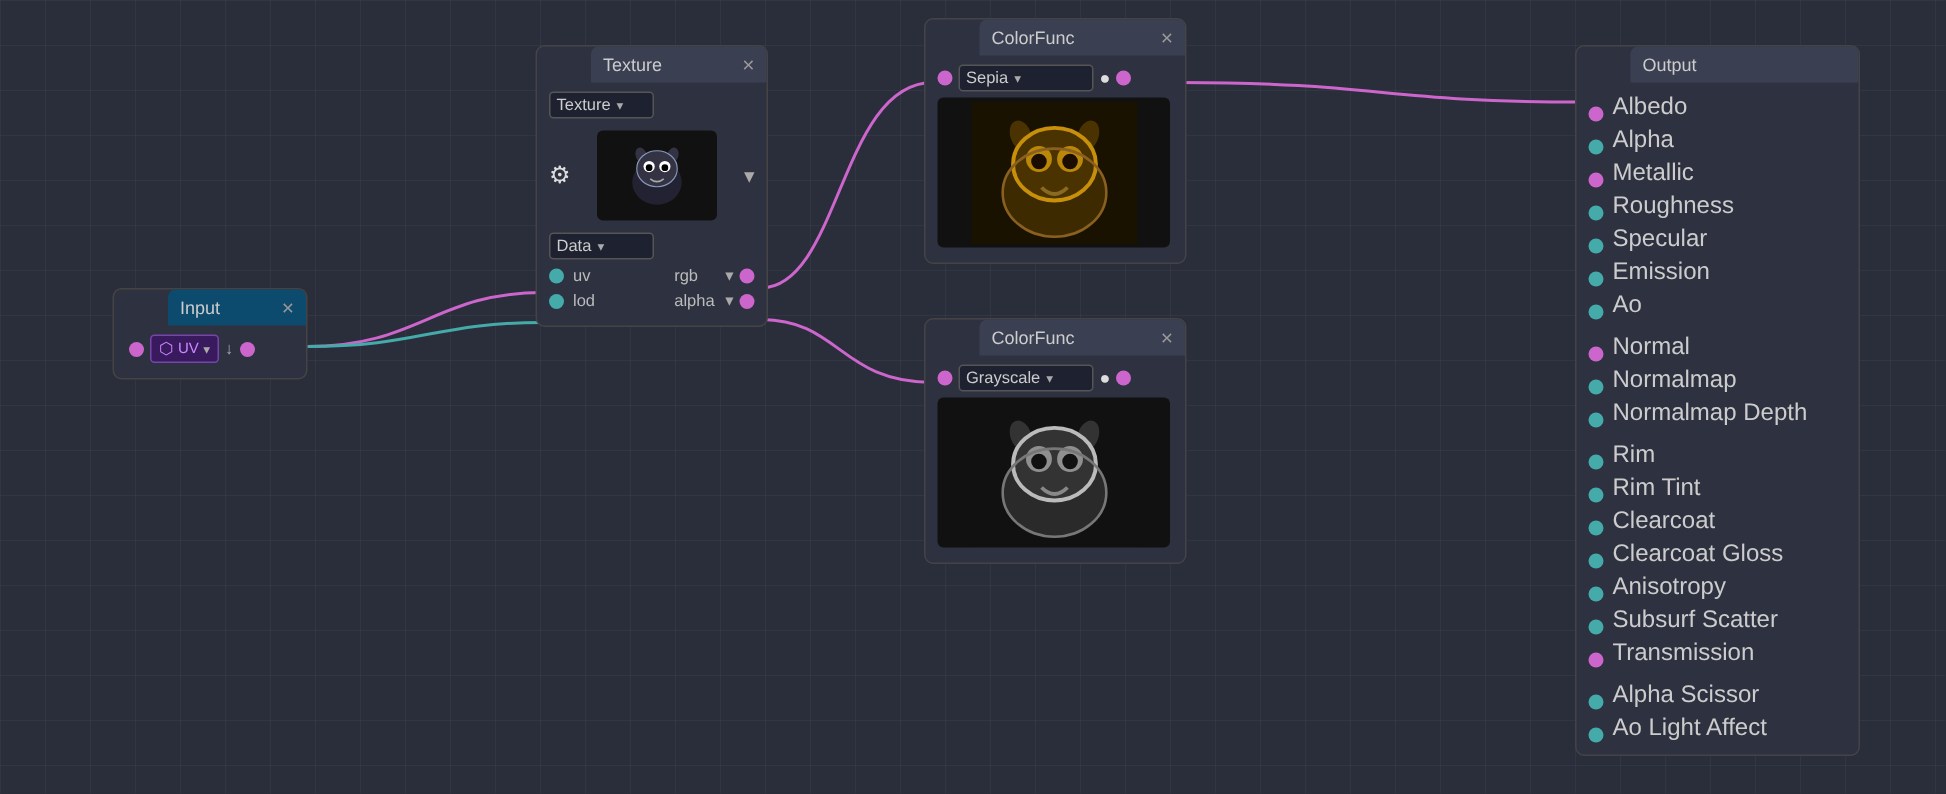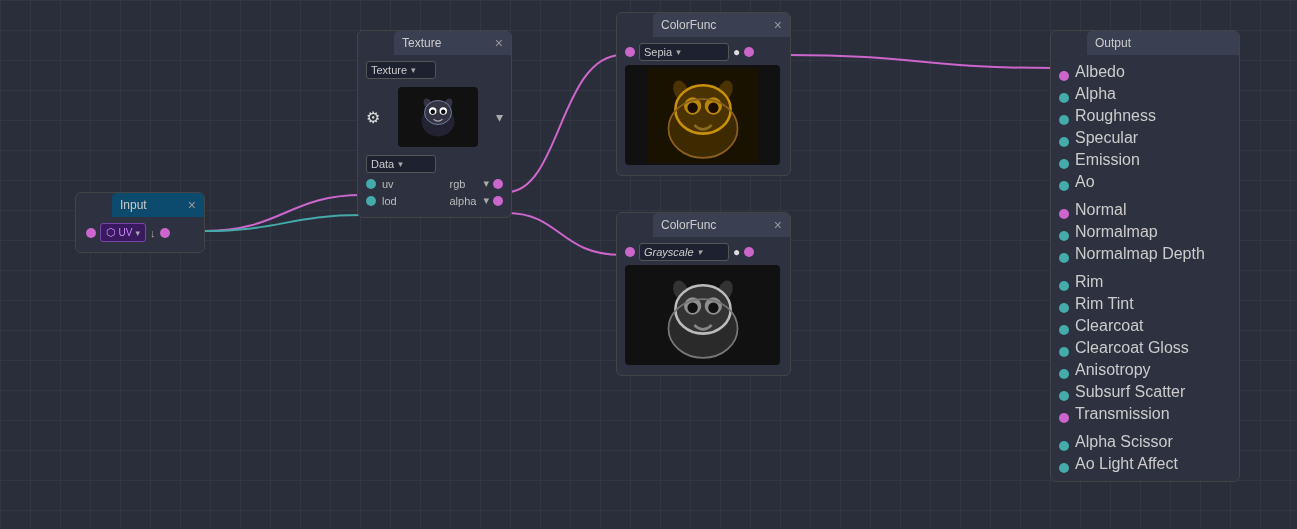--- a/index.html
+++ b/index.html
@@ -331,21 +331,21 @@
 </div>
 
 <div id="node-colorfunc2" class="node-panel">
   <div class="node-header">
     <span>ColorFunc</span>
     <span class="close-btn">×</span>
   </div>
   <div class="node-body">
     <div class="node-row" style="gap:4px;">
       <span class="dot dot-pink"></span>
-      <span class="fake-select" style="min-width:90px;font-style:italic;">
+      <span class="fake-select" style="min-width:90px;">
         <span>Grayscale</span>
         <span class="chevron">▾</span>
       </span>
       <span class="eye-icon">●</span>
       <span class="dot dot-pink"></span>
     </div>
 
     <div class="colorfunc-preview">
       <svg width="150" height="95" viewBox="0 0 64 55" xmlns="http://www.w3.org/2000/svg">
         <rect width="64" height="55" fill="#111"></rect>
@@ -378,20 +378,24 @@
 
   <div class="output-item">
         <span class="dot dot-pink"></span>
         <span>Albedo</span>
       </div>
       <div class="output-item">
         <span class="dot dot-teal"></span>
         <span>Alpha</span>
       </div>
       <div class="output-item">
+        <span class="dot dot-pink"></span>
+        <span>Metallic</span>
+      </div>
+      <div class="output-item">
         <span class="dot dot-teal"></span>
         <span>Roughness</span>
       </div>
       <div class="output-item">
         <span class="dot dot-teal"></span>
         <span>Specular</span>
       </div>
       <div class="output-item">
         <span class="dot dot-teal"></span>
         <span>Emission</span>

